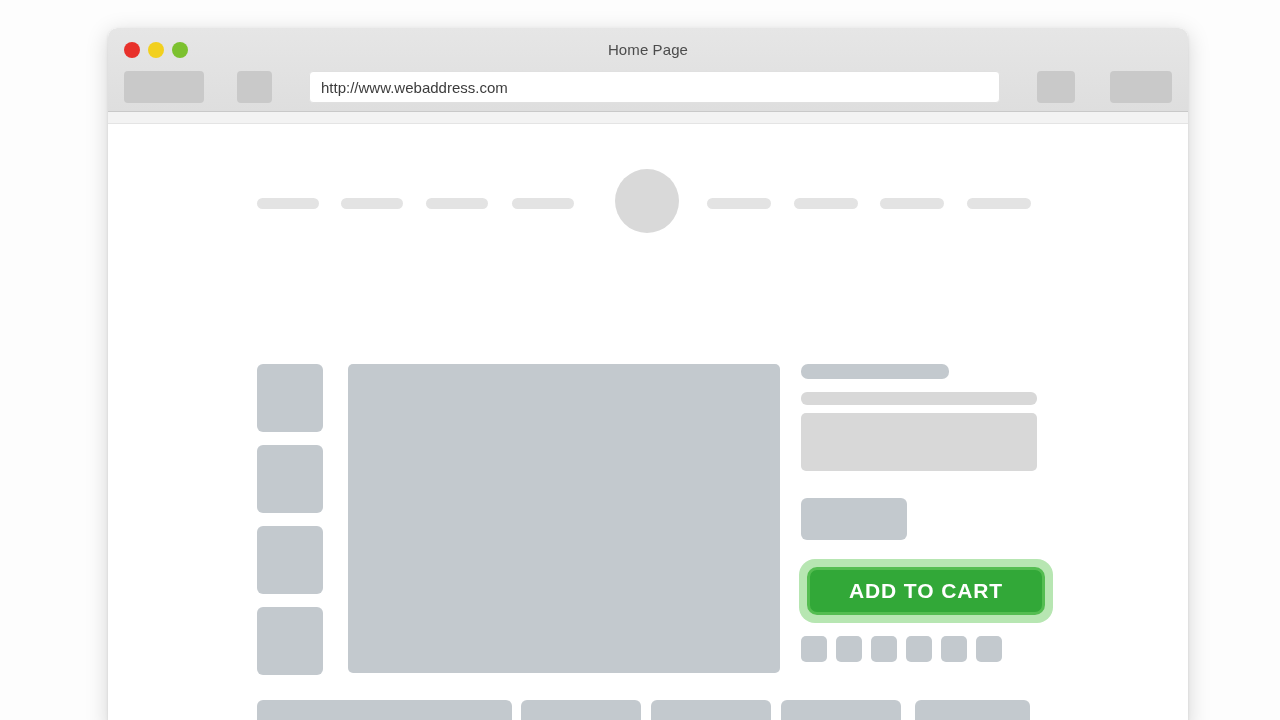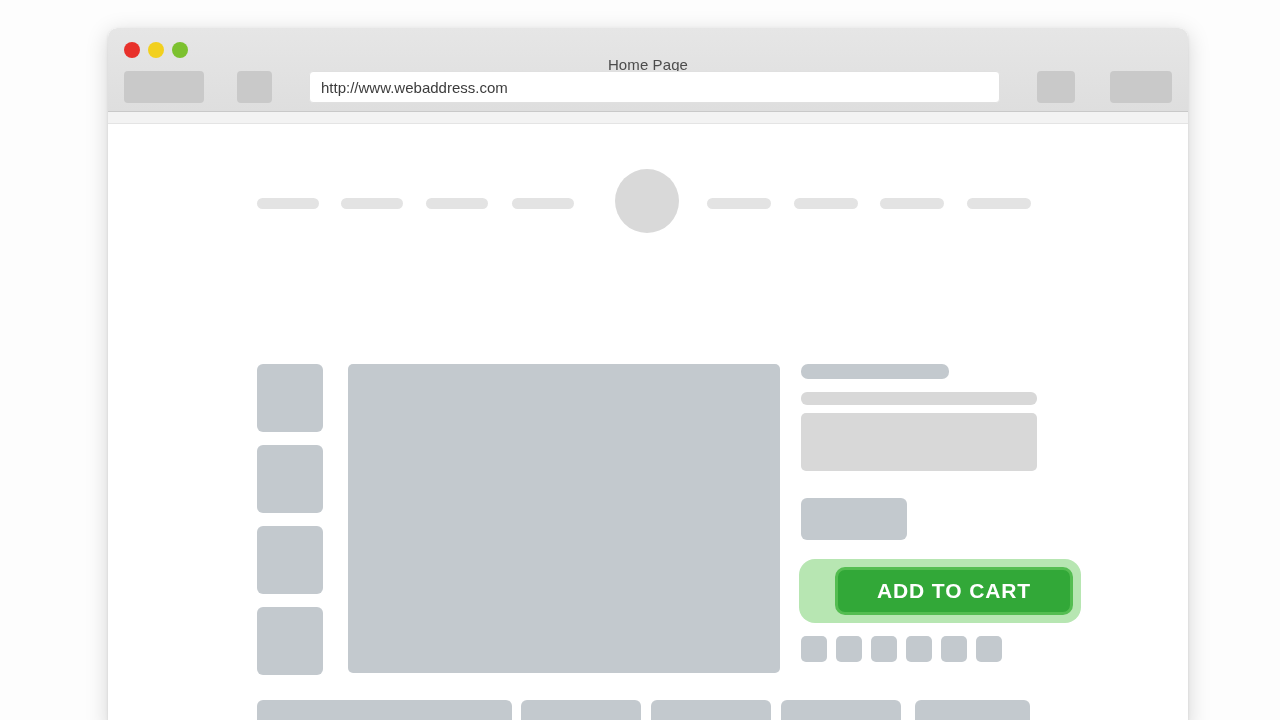--- a/index.html
+++ b/index.html
@@ -41,21 +41,21 @@
     display: flex;
     gap: 8px;
   }
   .dot { width: 16px; height: 16px; border-radius: 50%; }
   .dot.red    { background: #e8312b; }
   .dot.yellow { background: #f2d01e; }
   .dot.green  { background: #7cc12f; }
 
   .window-title {
     position: absolute;
-    left: 0; right: 0; top: 28px;
+    left: 0; right: 0; top: 13px;
     text-align: center;
     font-size: 15px;
     color: #4c4c4c;
     letter-spacing: 0.1px;
   }
 
   .toolbar-row {
     position: absolute;
     left: 0; right: 0; top: 41px;
     height: 36px;
@@ -182,21 +182,20 @@
   }
   .cart-btn {
     width: 238px; height: 48px;
     background: #32a838;
     border: 3px solid #54bd51;
     border-radius: 10px;
     display: flex;
     align-items: center;
     justify-content: center;
     cursor: pointer;
-    margin-left: 28px;
   }
   .cart-label {
     color: #ffffff;
     font-size: 21px;
     font-weight: bold;
     letter-spacing: 0.9px;
   }
 
   
   .swatch-row {

